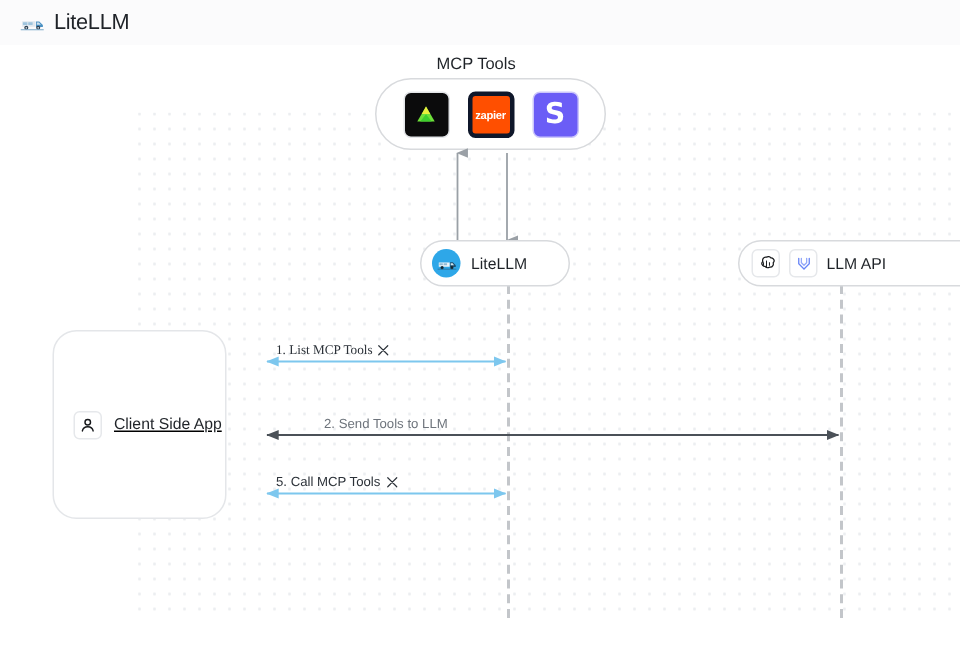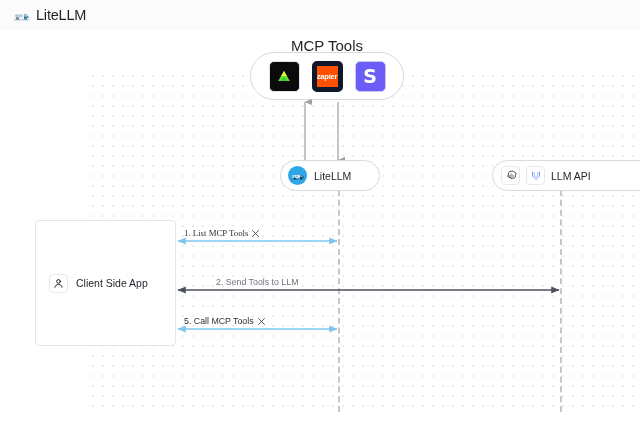--- a/index.html
+++ b/index.html
@@ -99,21 +99,21 @@
     left: 0; top: 0;
     width: 640px;
     height: 406px;
   }
 
   
   .mcp-title {
     position: absolute;
     left: 291px;
     top: 7px;
-    font-size: 15px;
+    font-size: 11px;
     color: #1f2328;
     font-weight: normal;
   }
   .mcp-box {
     position: absolute;
     left: 250px;
     top: 22px;
     width: 154px;
     height: 48px;
     border: 1px solid #d8dadd;
@@ -130,21 +130,21 @@
     height: 31px;
     border-radius: 5px;
     display: flex;
     align-items: center;
     justify-content: center;
     box-sizing: border-box;
     flex: none;
     overflow: hidden;
   }
   .tool-icon.dark  { background: #0b0b0c; border: 1px solid #e3e5e8; }
-  .tool-icon.zap   { background: #ff4f00; border: 5px solid #0f172a; }
+  .tool-icon.zap   { background: #ff4f00; border: 3px solid #0f172a; }
   .tool-icon.slack { background: #6b5df6; border: 1px solid #ccc7fb; }
   .zap-text {
     color: #ffffff;
     font-size: 7.5px;
     font-weight: bold;
     letter-spacing: -0.2px;
   }
   .slack-text {
     color: #ffffff;
     font-size: 19px;
@@ -204,29 +204,30 @@
     justify-content: center;
     flex: none;
     box-sizing: border-box;
   }
 
   
   .client-box {
     position: absolute;
     left: 35px;
     top: 190px;
-    width: 141px;
+    width: 116px;
     height: 126px;
     border: 1px solid #e4e6e9;
-    border-radius: 4px;
+    border-radius: 16px;
     background: #ffffff;
     display: flex;
     align-items: center;
     z-index: 4;
     box-sizing: border-box;
+    text-decoration: underline;
   }
   .client-inner {
     display: flex;
     align-items: center;
     gap: 8px;
     padding-left: 13px;
   }
   .client-label {
     font-size: 10.5px;
     color: #1f2328;

